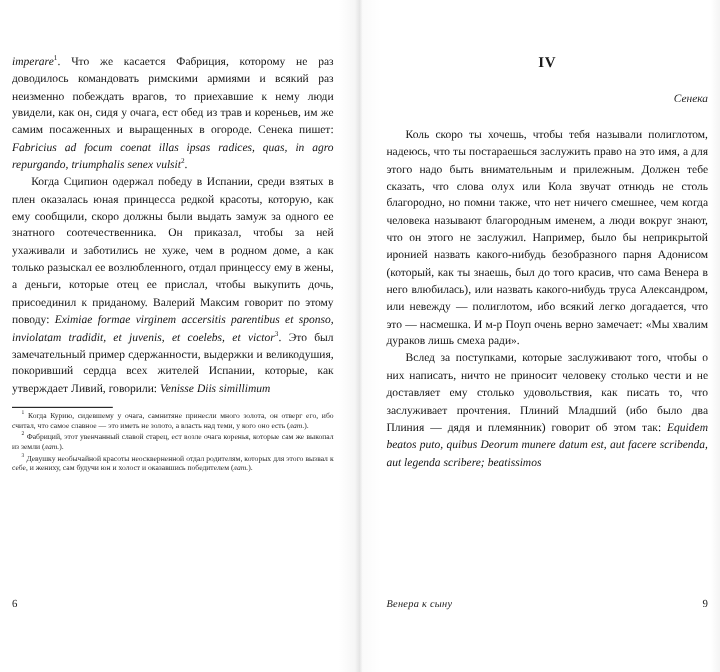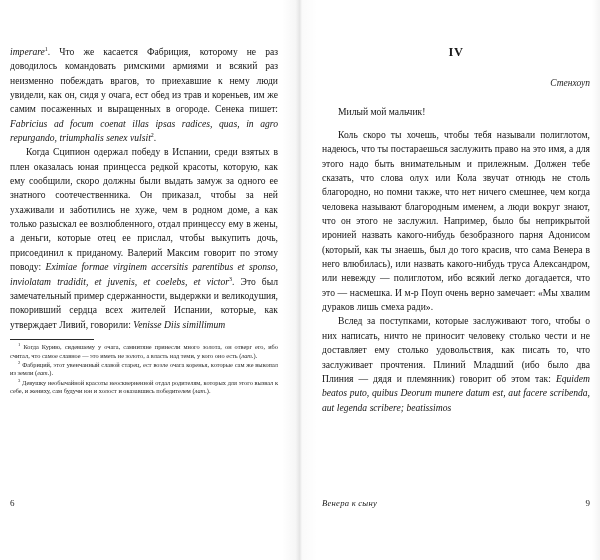--- a/index.html
+++ b/index.html
@@ -171,23 +171,22 @@
         <p><sup>3</sup><span> Девушку необычайной красоты неоскверненной отдал родителям, которых для этого вызвал к себе, и жениху, сам будучи юн и холост и оказавшись победителем (</span><span class="lat">лат.</span><span>).</span></p>
       </div>
 
     <div class="folio folio-num-left">6</div>
   </div>
 
   <div class="page page-right">
 
     <div class="chapter-number">IV</div>
 
-    <div class="dateline">Стенхоуп</div>
+    <div class="dateline">Сенека</div>
 
-    <div class="salutation">Милый мой мальчик!</div>
 
     <div>
       <p class="body"><span>Коль скоро ты хочешь, чтобы тебя называли полиглотом, надеюсь, что ты постараешься заслужить право на это имя, а для этого надо быть внимательным и прилежным. Должен тебе сказать, что слова олух или Кола звучат отнюдь не столь благородно, но помни также, что нет ничего смешнее, чем когда человека называют благородным именем, а люди вокруг знают, что он этого не заслужил. Например, было бы неприкрытой иронией назвать какого-нибудь безобразного парня Адонисом (который, как ты знаешь, был до того красив, что сама Венера в него влюбилась), или назвать какого-нибудь труса Александром, или невежду — полиглотом, ибо всякий легко догадается, что это — насмешка. И м-р Поуп очень верно замечает: «Мы хвалим дураков лишь смеха ради».</span></p>
       <p class="body"><span>Вслед за поступками, которые заслуживают того, чтобы о них написать, ничто не приносит человеку столько чести и не доставляет ему столько удовольствия, как писать то, что заслуживает прочтения. Плиний Младший (ибо было два Плиния — дядя и племянник) говорит об этом так: </span><span class="lat">Equidem beatos puto, quibus Deorum munere datum est, aut facere scribenda, aut legenda scribere; beatissimos</span></p>
     </div>
 
     <div class="running-head rh-right">Венера к сыну</div>
     <div class="folio folio-num-right">9</div>
   </div>
 

